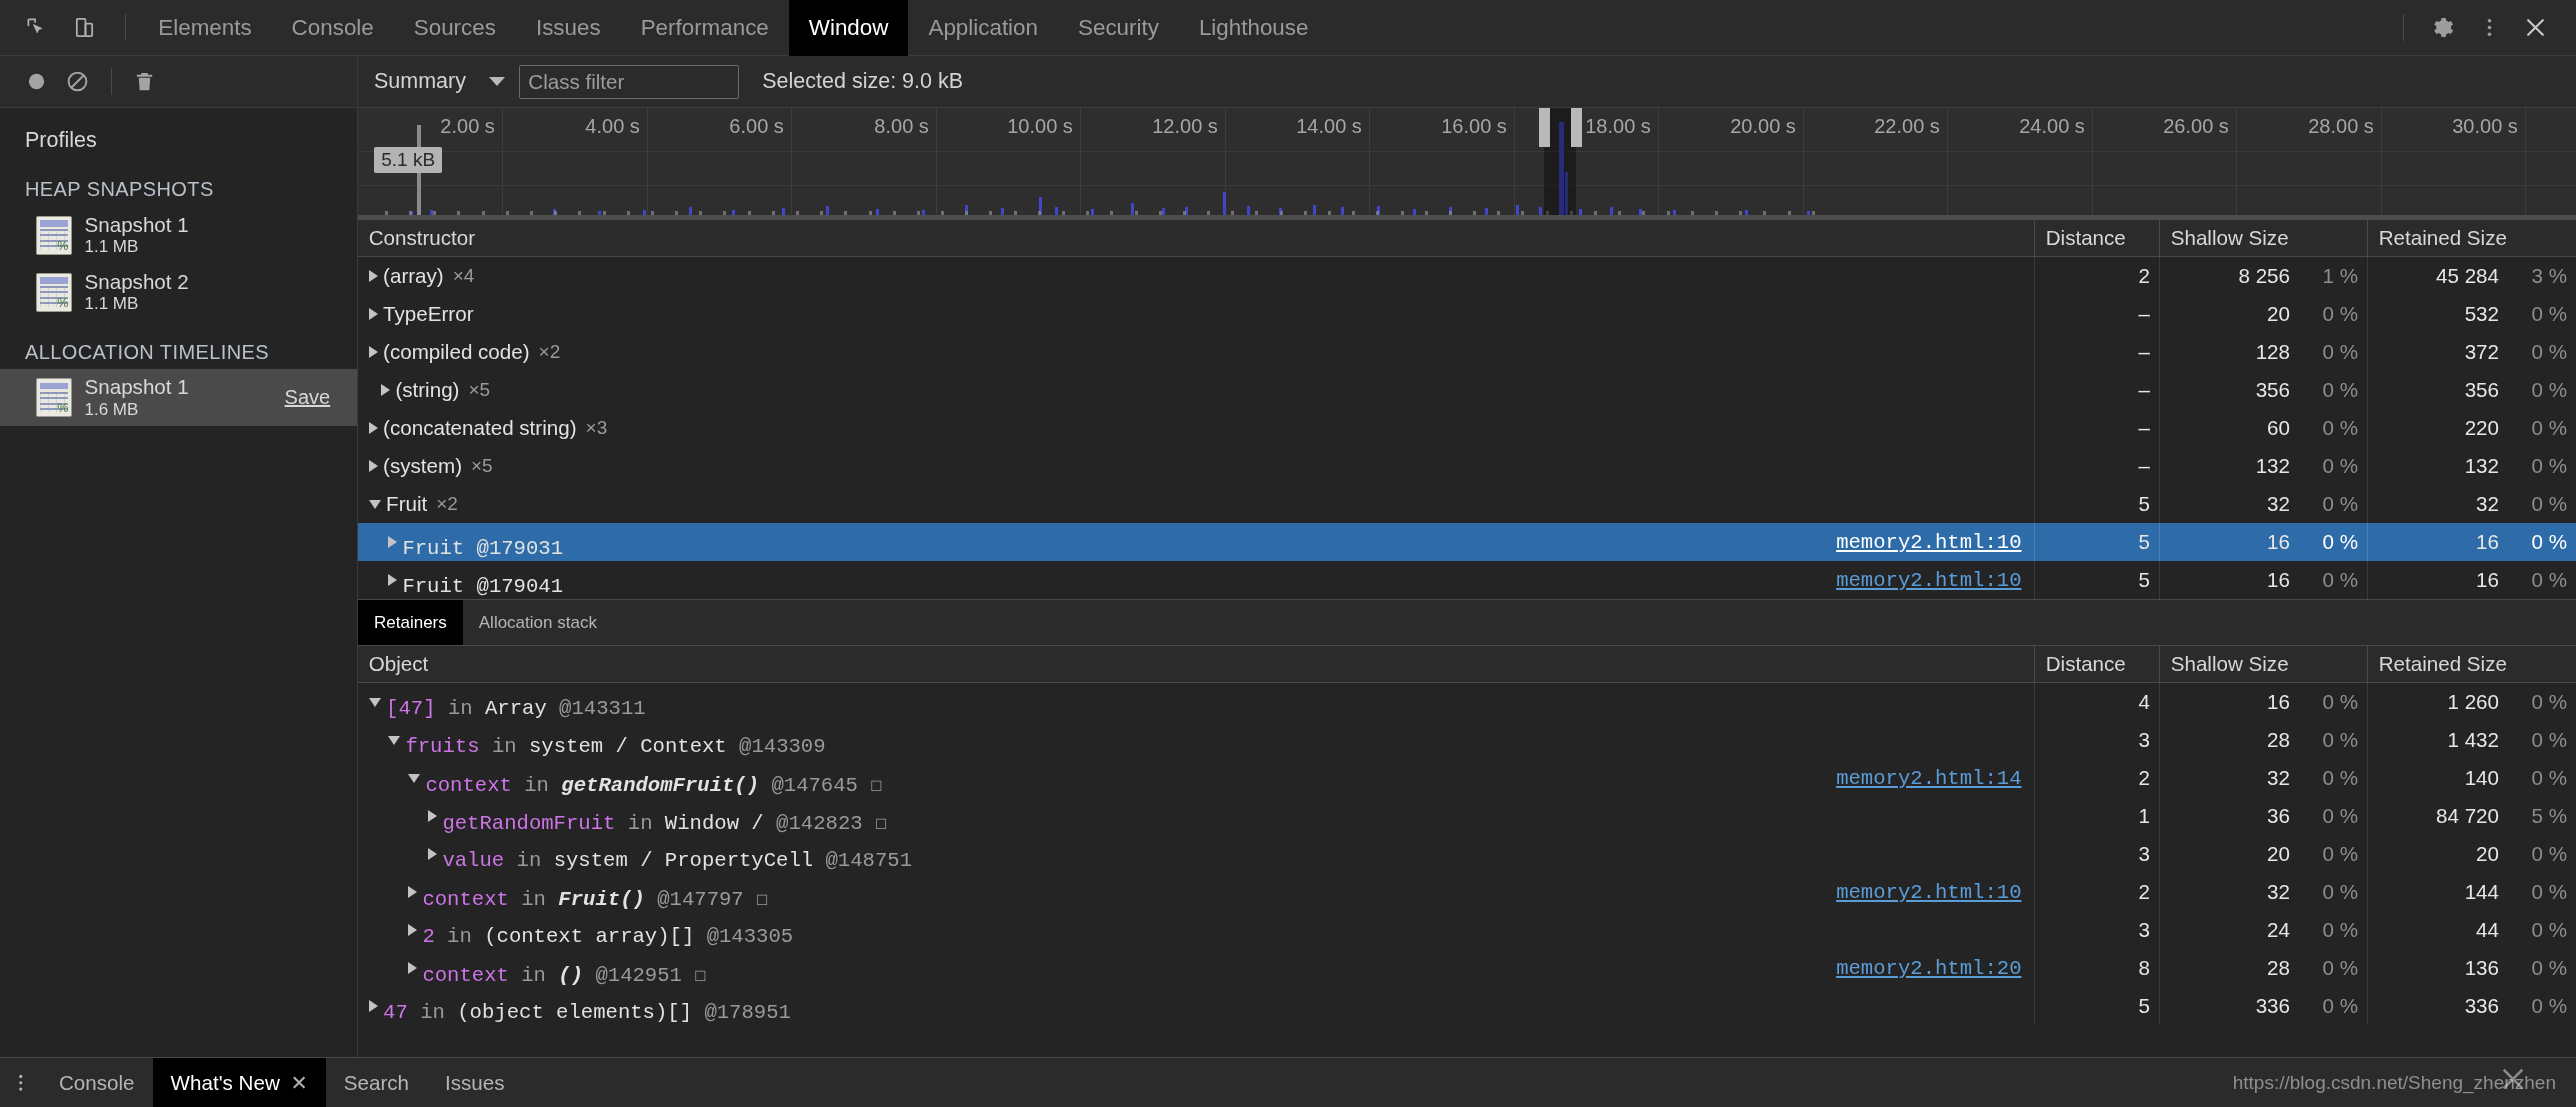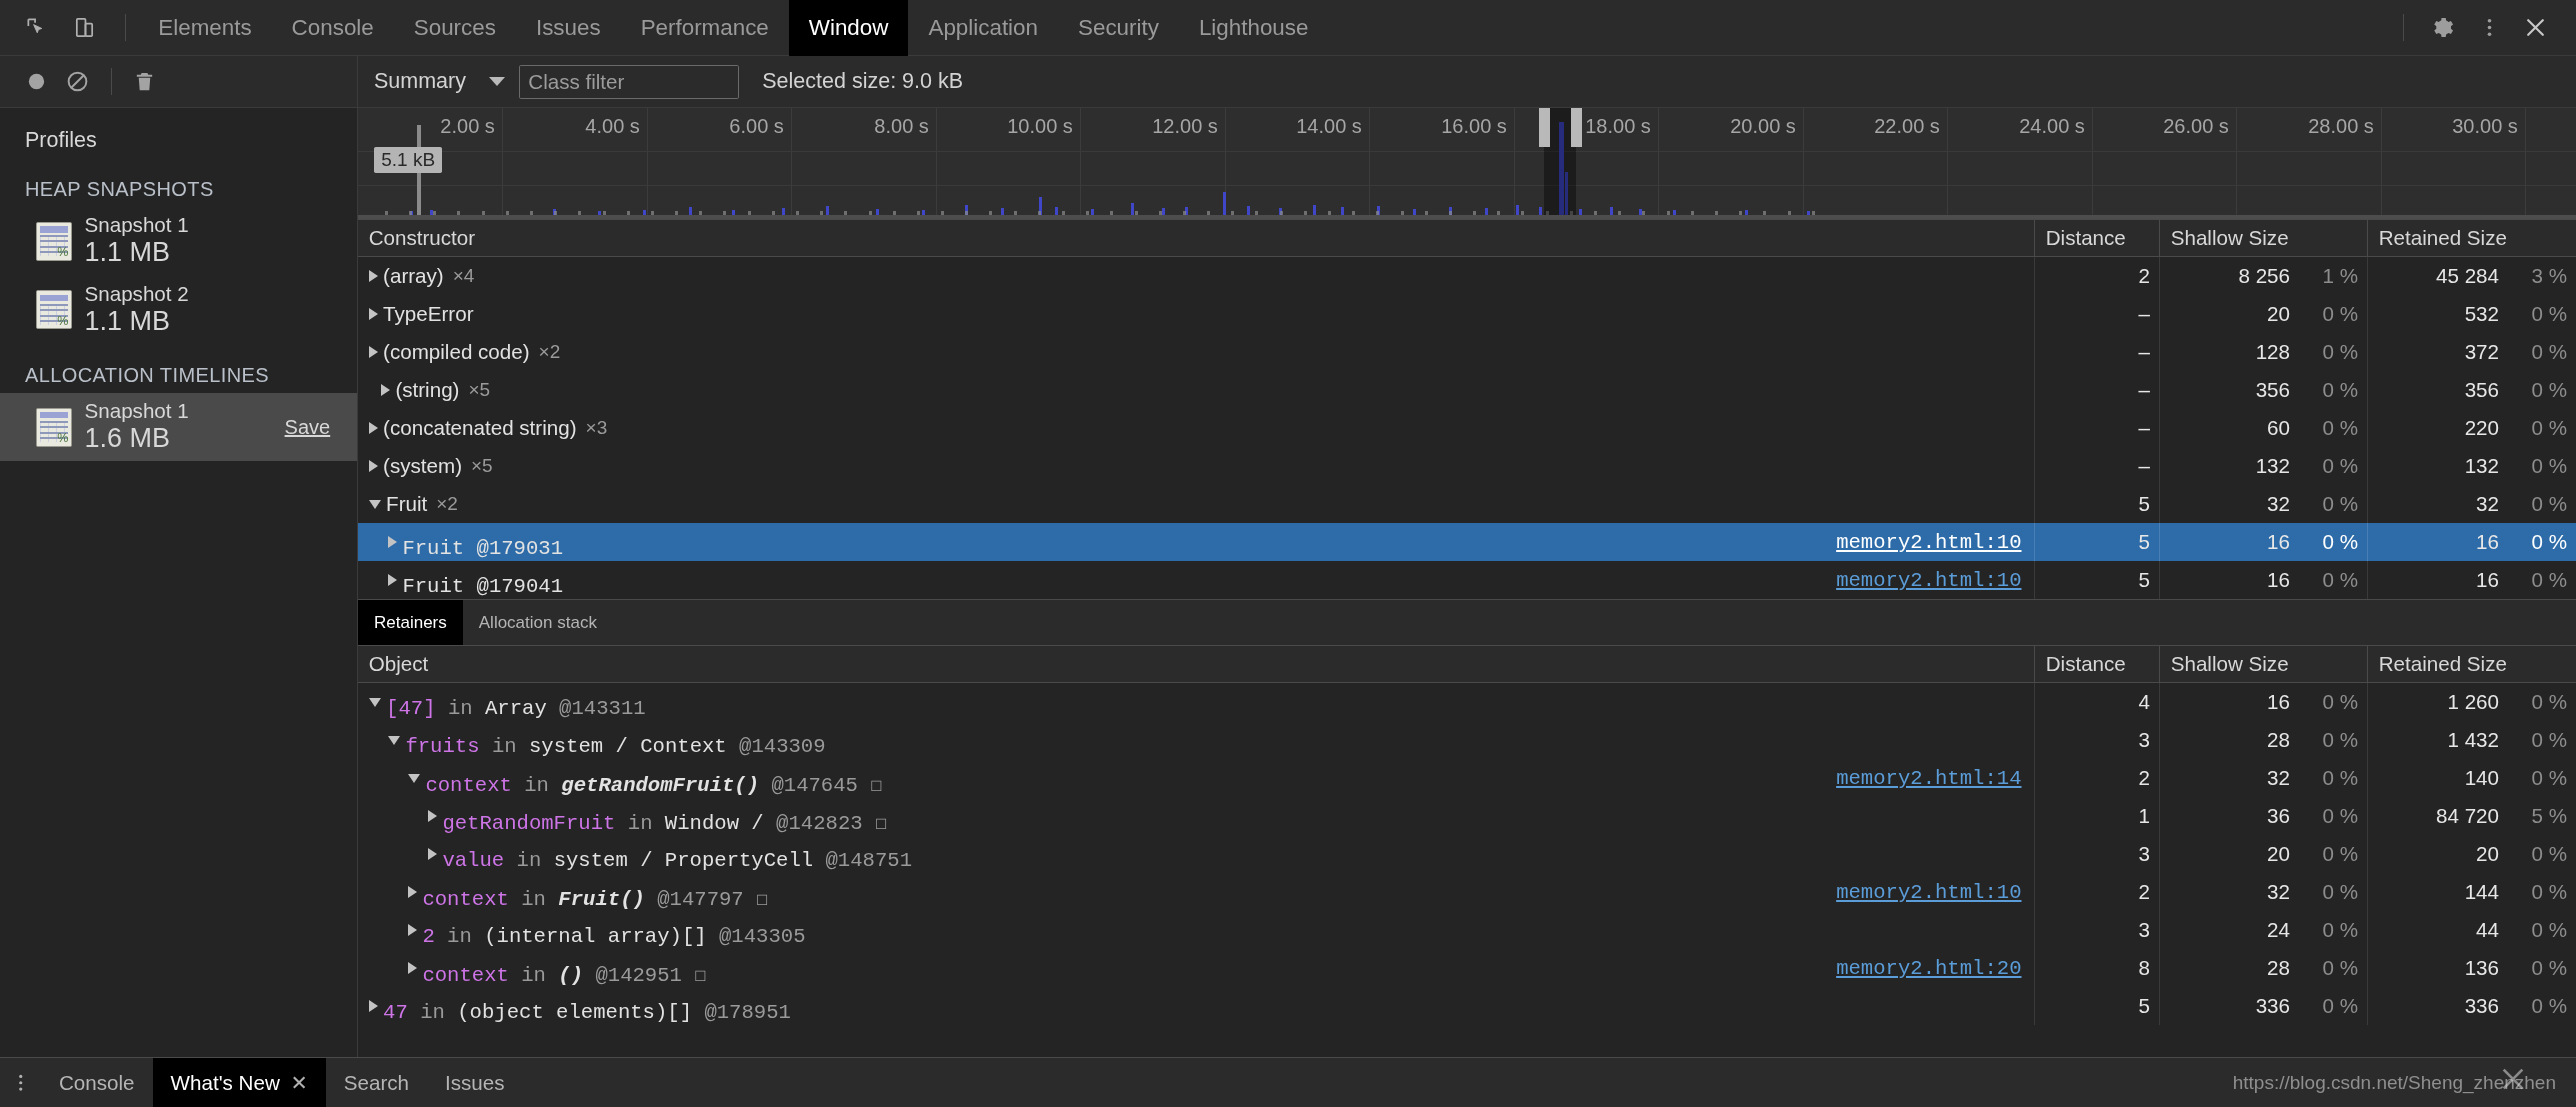--- a/index.html
+++ b/index.html
@@ -66,21 +66,21 @@
   .sb-ico::after{
     content:""; position:absolute; left:2.7px; right:2.7px; top:12.5px; bottom:3.6px;
     background:
       repeating-linear-gradient(to bottom, #7f8ab5 0 1.8px, transparent 1.8px 5.4px),
       repeating-linear-gradient(to right, #c8ccdf 0 0.9px, transparent 0.9px 8px);
     opacity:.85;
   }
   .sb-pct{ position:absolute; right:2.7px; bottom:0.9px; font-size:12.5px; color:#4f7a3d; z-index:2; }
   .sb-txt { display:flex; flex-direction:column; line-height:1.18; }
   .sb-name { font-size: 20.6px; color:#d8d8d8; }
-  .sb-size { font-size: 27px; color:#d8d8d8; }
+  .sb-size { font-size: 17px; color:#d8d8d8; }
   .sb-save {
     margin-left:auto; font-size:20px; color:#d8d8d8;
     text-decoration: underline; cursor:pointer; padding-right: 12.5px;
   }
 
   
   .content { flex:1 1 auto; display:flex; flex-direction:column; min-width:0; background:#242424; }
 
   .ctoolbar {
     height: 52px; flex:0 0 52px; display:flex; align-items:center;
@@ -792,21 +792,21 @@
                 </div>
     <div class="cell num c-ret">
                   <span class="numval">144</span>
                   <span class="numpct">0 %</span>
                 </div>
   </div>
               <div class="row">
     <div class="cell name c-name" style="padding-left:50px">
       <span class="namewrap">
                     <span class="arrow"></span>
-                    <span class="mono"><span class="prop">2</span> <span class="word">in</span> <span class="klass">(internal array)[]</span> <span class="objid">@143305</span></span>
+                    <span class="mono"><span class="prop">2</span> <span class="word">in</span> <span class="klass">(context array)[]</span> <span class="objid">@143305</span></span>
                   </span>
     </div>
     <div class="cell num c-dist">
                   <span class="numval">3</span>
                 </div>
     <div class="cell num c-shal">
                   <span class="numval">24</span>
                   <span class="numpct">0 %</span>
                 </div>
     <div class="cell num c-ret">

